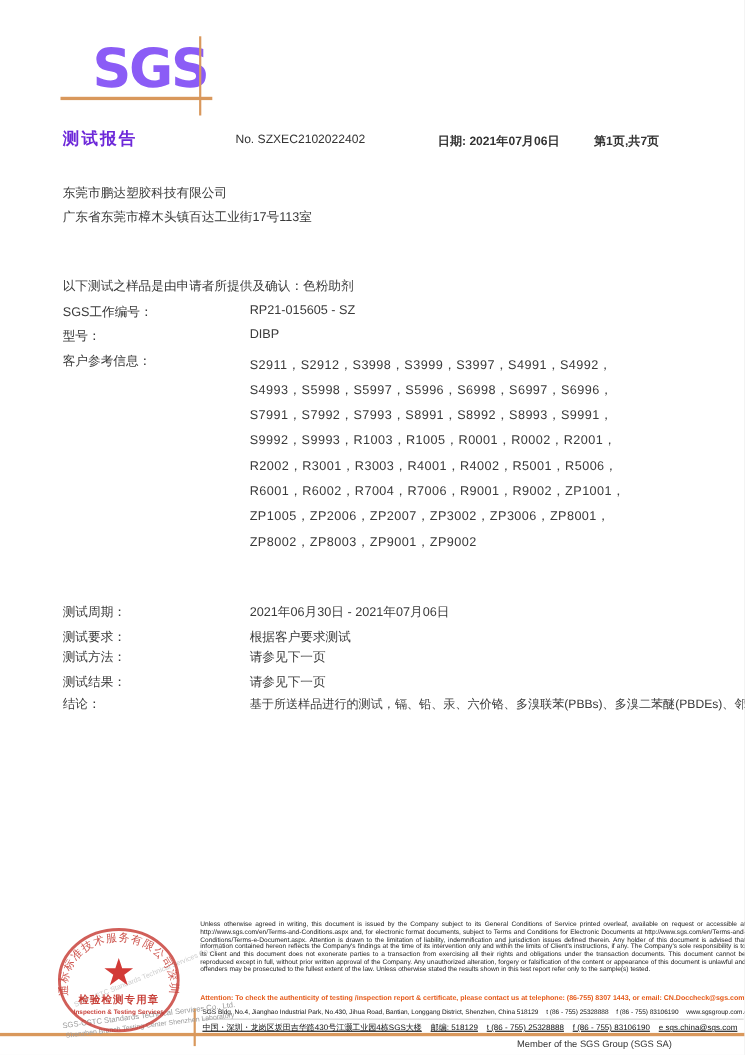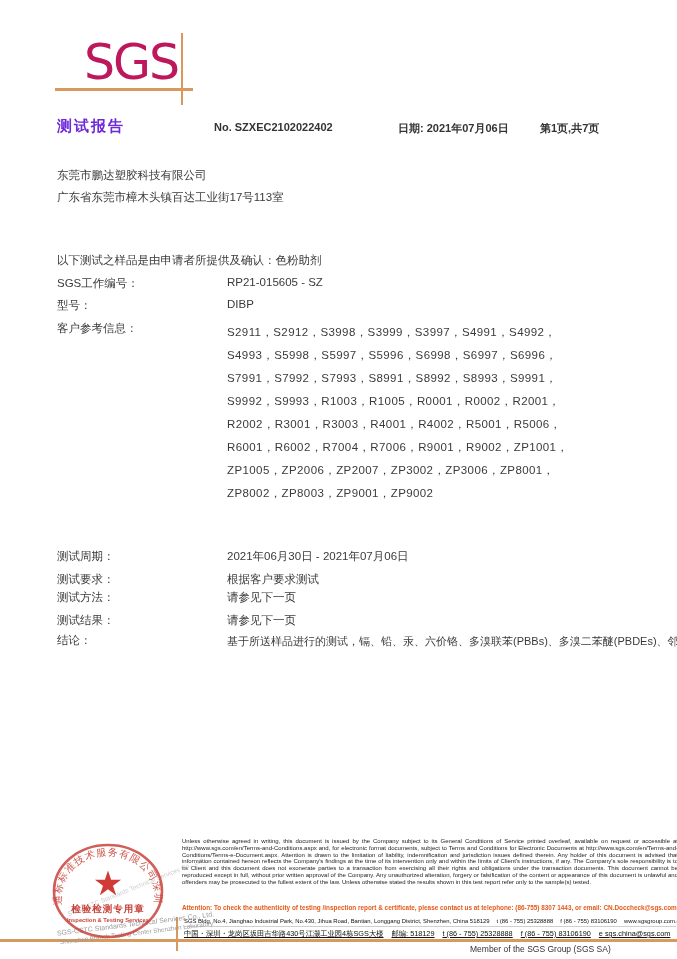--- a/index.html
+++ b/index.html
@@ -9,28 +9,28 @@
     background:#ffffff;
     font-family:"Liberation Sans", sans-serif;
     color:#3a3a3a;
     overflow:hidden;
     margin:0 auto;
   }
   
   .logo-text{
     position:absolute;left:84px;top:38px;
     font-family:"DejaVu Sans", sans-serif;
-    font-weight:normal;font-size:49px;line-height:49px;
-    letter-spacing:-2px;color:#be185d;text-align:right;
+    font-weight:bold;font-size:49px;line-height:49px;
+    letter-spacing:-2px;color:#8b5cf6;text-align:right;
   }
   .logo-hline{position:absolute;left:55px;top:88px;width:138px;height:2.5px;background:#d9985c;}
   .logo-vline{position:absolute;left:181px;top:33px;width:2px;height:72px;background:#d9985c;}
   
   .doc-title{position:absolute;left:57px;top:117px;font-size:15px;font-weight:bold;letter-spacing:2px;color:#6d28d9;}
-  .hdr-no{position:absolute;left:214px;top:121px;font-size:11px;font-weight:bold;color:#333;}
+  .hdr-no{position:absolute;left:214px;top:121px;font-size:11px;font-weight:normal;color:#333;}
   .hdr-date{position:absolute;left:398px;top:121px;font-size:11px;font-weight:bold;color:#333;}
   .hdr-page{position:absolute;left:540px;top:121px;font-size:11px;font-weight:bold;color:#333;}
   
   .app-name{position:absolute;left:57px;top:168px;font-size:11.5px;}
   .app-addr{position:absolute;left:57px;top:190px;font-size:11.5px;}
   .statement{position:absolute;left:57px;top:253px;font-size:11.5px;}
   
   .row{position:absolute;left:57px;display:flex;font-size:11.5px;}
   .row .lbl{width:170px;flex:0 0 170px;}
   .row .val{white-space:nowrap;}

